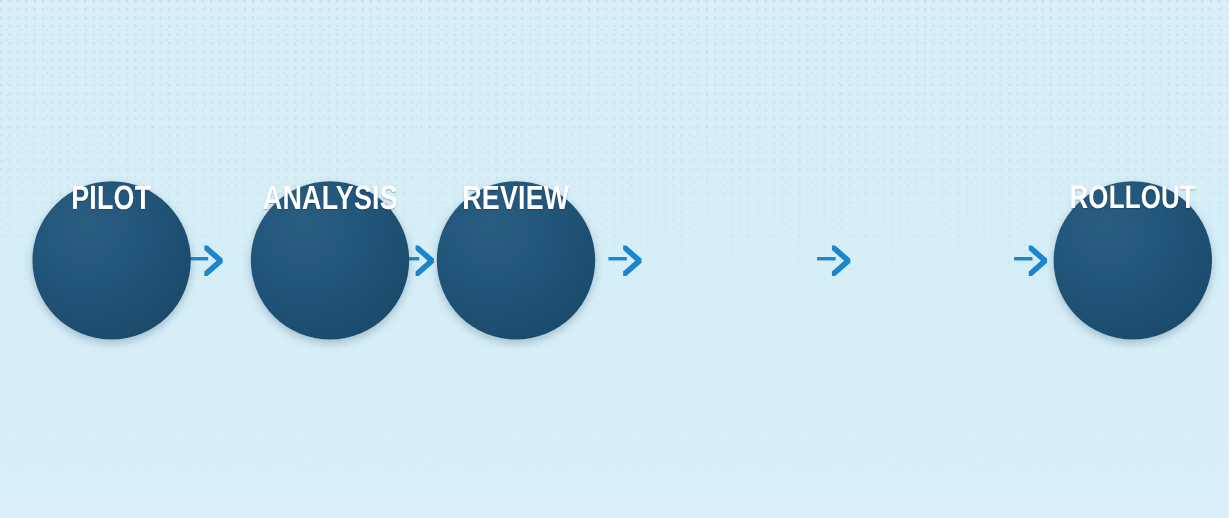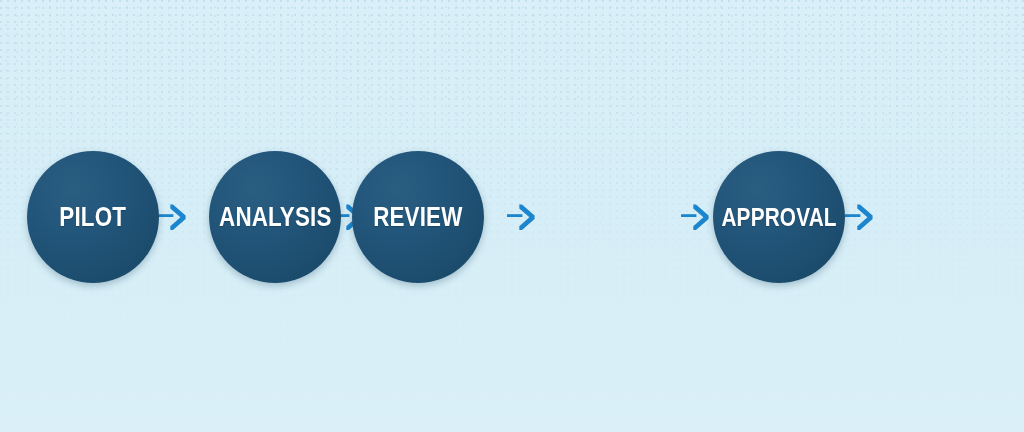--- a/index.html
+++ b/index.html
@@ -43,21 +43,21 @@
     pointer-events: none;
   }
 
   .flow-node {
     position: absolute;
     border-radius: 50%;
     background:
       radial-gradient(circle at 34% 28%, #2a5e81 0%, #22557a 38%, #1d4e70 68%, #18455f 100%);
     box-shadow: 0 3px 7px rgba(24, 70, 96, 0.28);
     display: flex;
-    align-items: center;
+    align-items: flex-start;
     justify-content: center;
     box-sizing: border-box;
   }
 
   .flow-node-label {
     color: #ffffff;
     font-weight: 700;
     text-transform: uppercase;
     text-align: center;
     line-height: 1.02;
@@ -120,23 +120,23 @@
   </span>
 
   <div class="flow-node" style="left:27px; top:151px; width:132px; height:132px;">
     <span class="flow-node-label" style="font-size:28px;">PILOT</span>
   </div>
 
   <div class="flow-node" style="left:209px; top:151px; width:132px; height:132px;">
     <span class="flow-node-label" style="font-size:28px;">ANALYSIS</span>
   </div>
 
-  <div class="flow-node" style="left:352px; top:151px; width:132px; height:132px;">
+  <div class="flow-node" style="left:364px; top:151px; width:132px; height:132px;">
     <span class="flow-node-label" style="font-size:28px;">REVIEW</span>
   </div>
 
 
-  <div class="flow-node" style="left:713px; top:151px; width:132px; height:132px;">
-    <span class="flow-node-label" style="font-size:26px;">APPROVAL</span>
+
+  <div class="flow-node" style="left:878px; top:151px; width:132px; height:132px;">
+    <span class="flow-node-label" style="font-size:27px;">ROLLOUT</span>
   </div>
-
 
 </div>
 
 </body></html>

